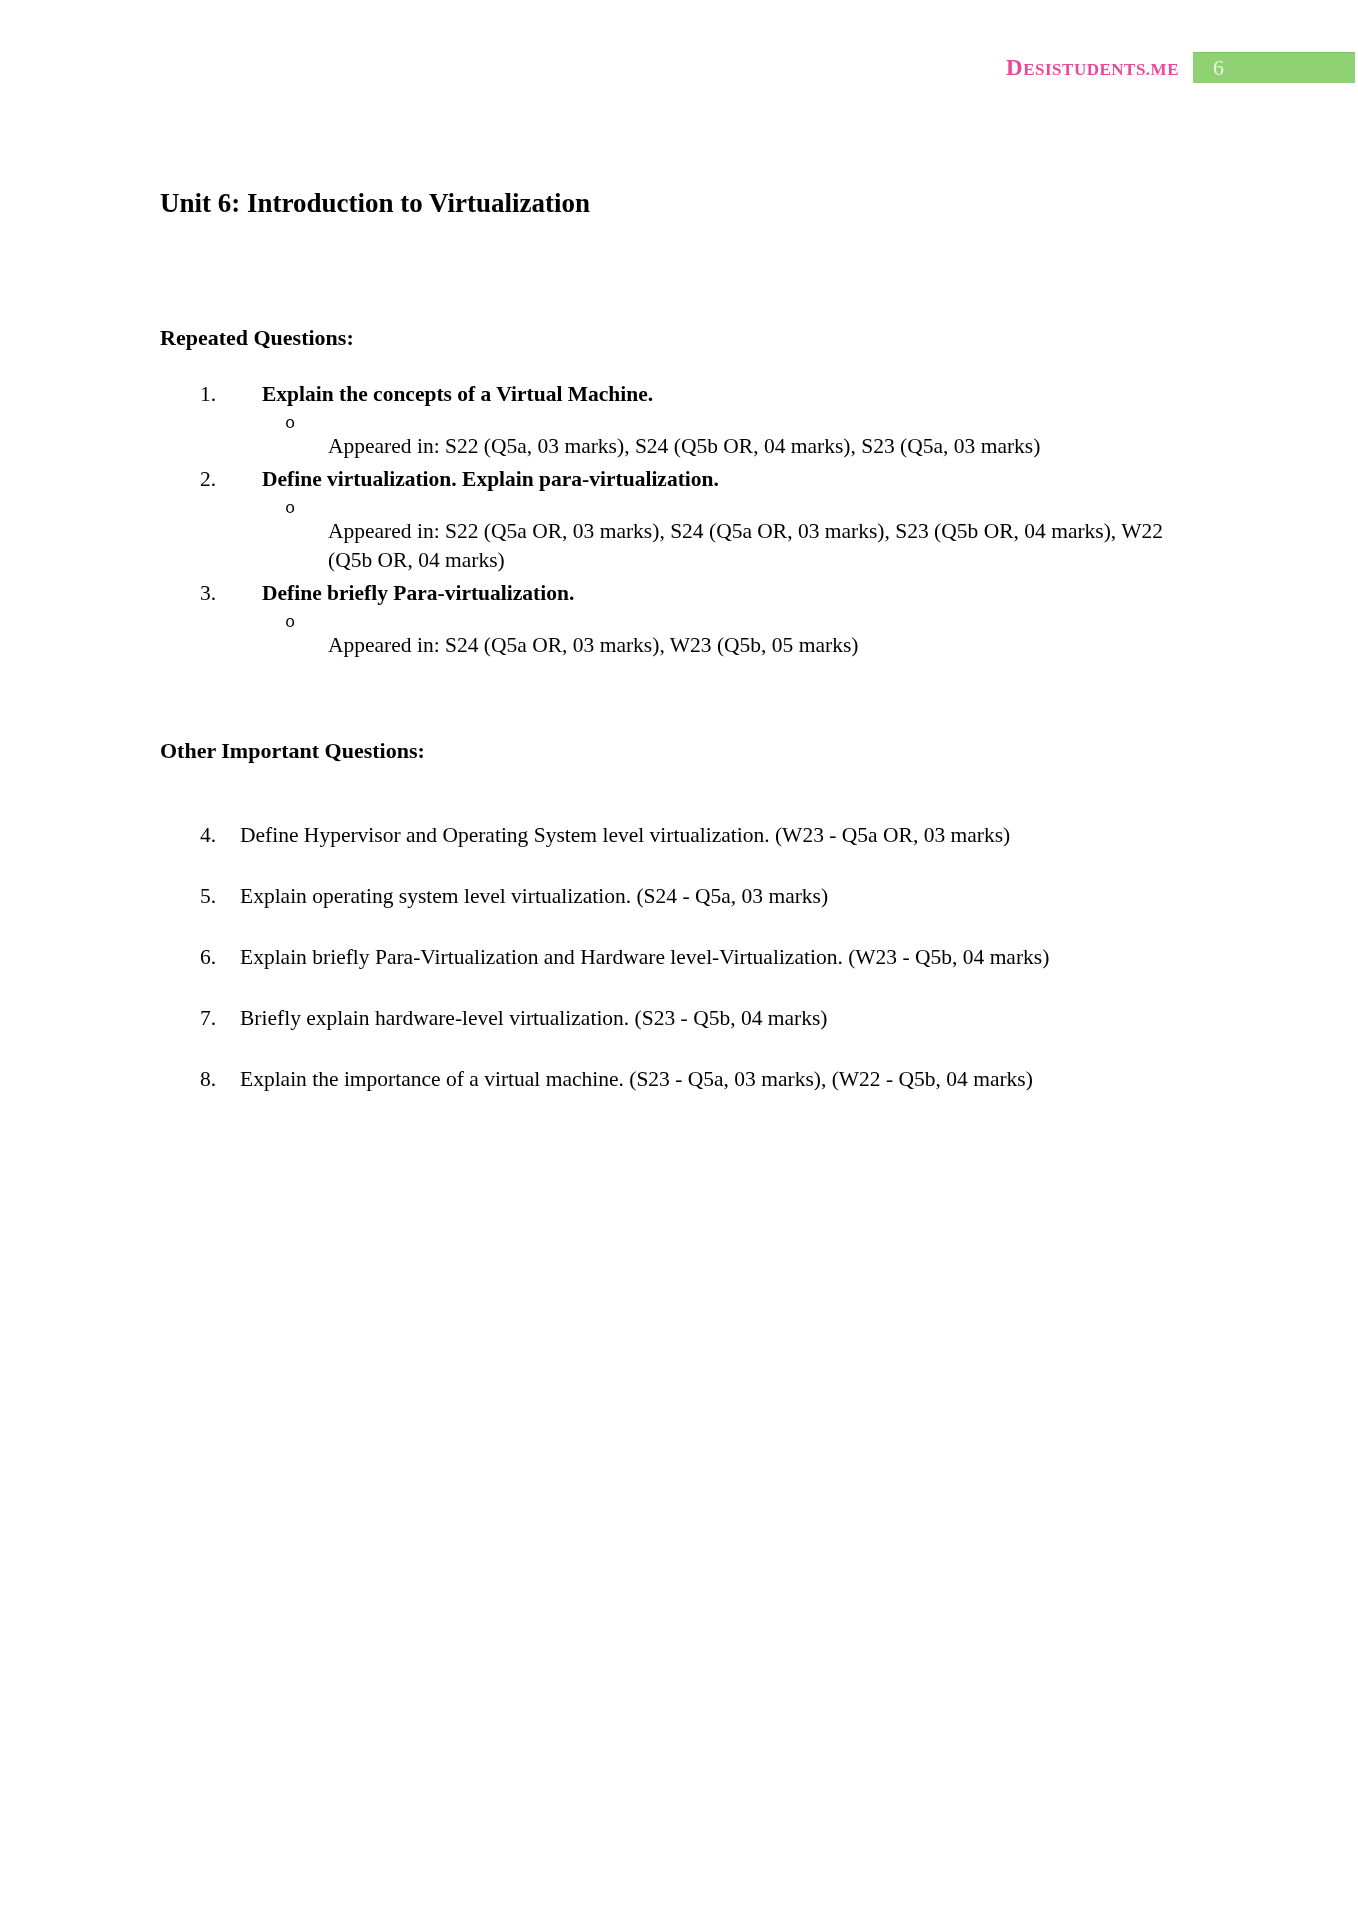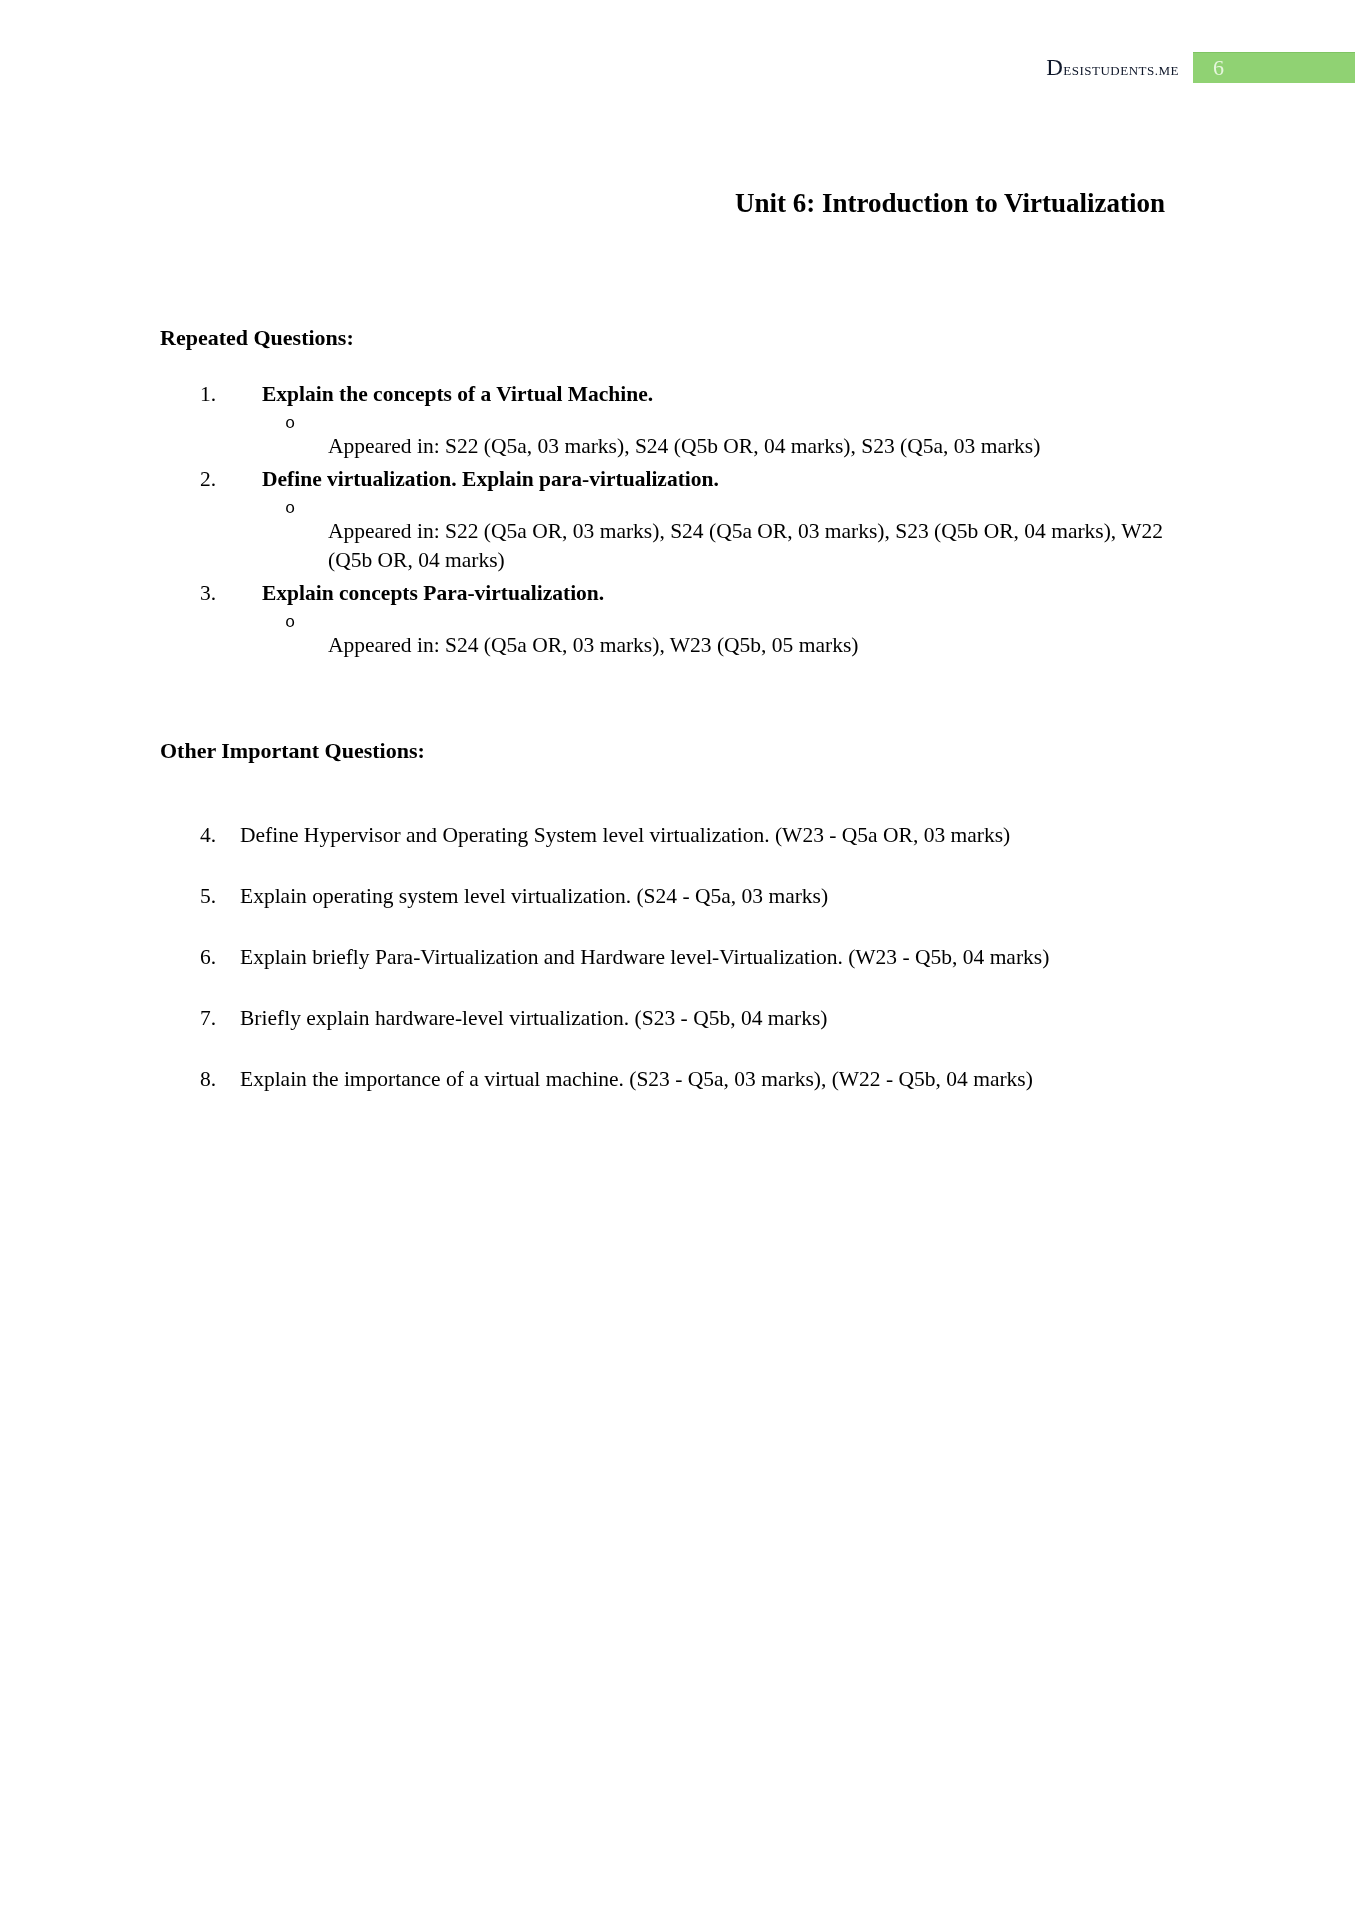--- a/index.html
+++ b/index.html
@@ -16,23 +16,24 @@
     overflow: hidden;
   }
   .header {
     display: flex;
     justify-content: flex-end;
     align-items: center;
     padding-top: 52px;
   }
   .brand {
     display: inline-block;
-    font-size: 13px;
-    color: #0f172a;
+    font-size: 17px;
+    color: #ec4899;
     letter-spacing: 0.5px;
+    font-weight: bold;
   }
   .brand::first-letter {
     font-size: 23px;
   }
   .page-badge {
     width: 162px;
     height: 31px;
     background: #90d273;
     border-top: 1px solid #7fc463;
     margin-left: 14px;
@@ -44,21 +45,21 @@
   .page-badge .num {
     color: #e6f6dd;
     font-size: 22px;
     padding-left: 20px;
     line-height: 1;
   }
   .content {
     margin: 0 193px 0 160px; 
   }
   .title {
-    text-align: right;
+    text-align: left;
     font-size: 27px;
     font-weight: bold;
     line-height: 33px;
     margin: 104px 0 0 0;
   }
   .section-heading {
     font-size: 22px;
     font-weight: bold;
     line-height: 27px;
     margin: 0;
@@ -138,21 +139,21 @@
           <div class="sub-item">
             <span class="sub-marker">o</span>
             <div class="sub-text">Appeared in: S22 (Q5a OR, 03 marks), S24 (Q5a OR, 03 marks), S23 (Q5b OR, 04 marks), W22 (Q5b OR, 04 marks)</div>
           </div>
         </div>
       </div>
 
       <div class="q-item">
         <span class="q-num">3.</span>
         <div class="q-main">
-          <div class="q-text bold">Explain concepts Para-virtualization.</div>
+          <div class="q-text bold">Define briefly Para-virtualization.</div>
           <div class="sub-item">
             <span class="sub-marker">o</span>
             <div class="sub-text">Appeared in: S24 (Q5a OR, 03 marks), W23 (Q5b, 05 marks)</div>
           </div>
         </div>
       </div>
 
     </div>
 
     <h2 class="section-heading heading-other">Other Important Questions:</h2>

